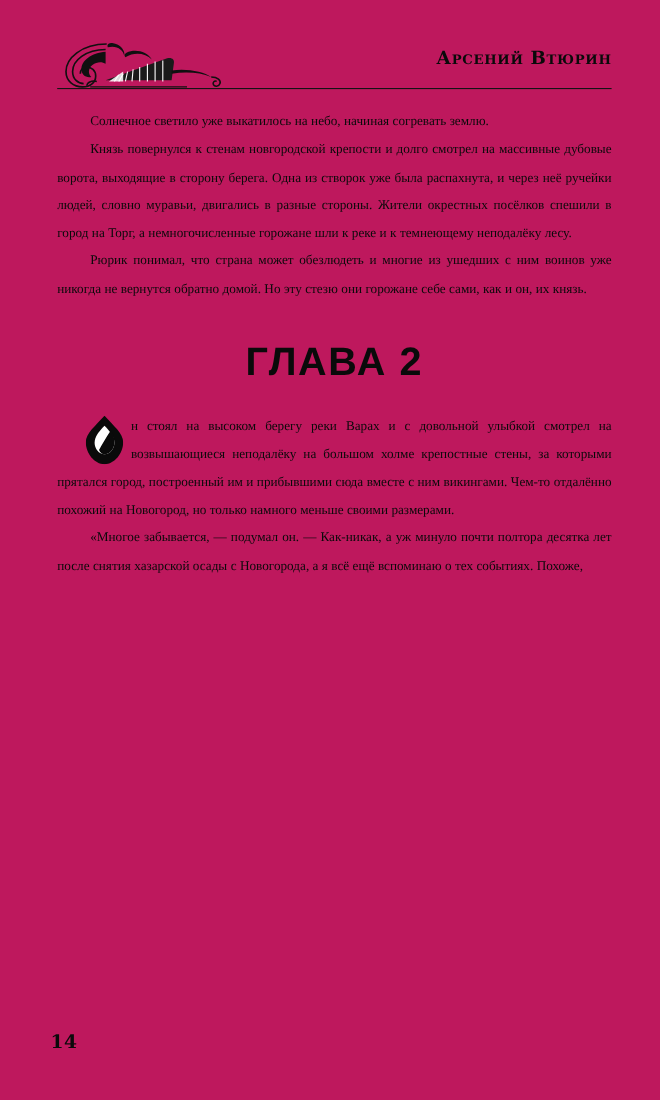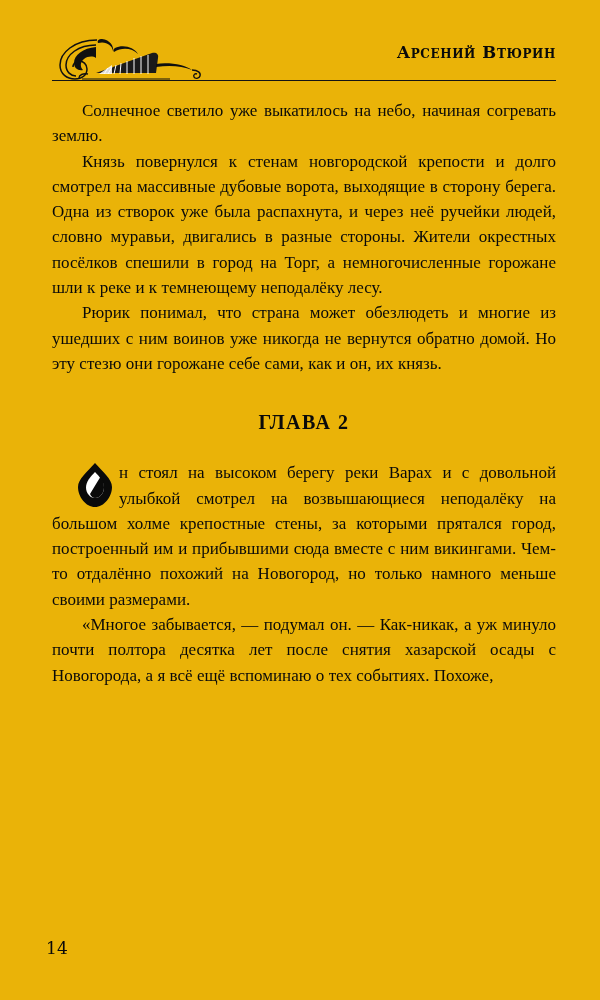--- a/index.html
+++ b/index.html
@@ -15,21 +15,21 @@
     font-family: "Liberation Serif", "DejaVu Serif", serif;
     color: #0a0a0a;
     -webkit-font-smoothing: antialiased;
   }
 
   .page {
     position: relative;
     width: 600px;
     height: 1000px;
     box-sizing: border-box;
-    background: #eab308;
+    background: #be185d;
   }
 
   
   .running-head {
     position: absolute;
     left: 52px;
     top: 34px;
     width: 504px;
     height: 50px;
   }
@@ -68,36 +68,36 @@
   
   .textblock {
     position: absolute;
     left: 52px;
     top: 98px;
     width: 504px;
   }
 
   p.para {
     margin: 0;
-    font-size: 17px;
+    font-size: 12px;
     line-height: 25.3px;
     text-align: justify;
     text-indent: 30px;
     hyphens: manual;
     word-spacing: 0.1px;
   }
 
   
   .chapter-heading {
     margin: 0;
     padding: 0;
     text-align: center;
-    font-family: Liberation Serif, serif;
+    font-family: Liberation Sans, sans-serif;
     font-weight: 700;
-    font-size: 20px;
+    font-size: 36px;
     letter-spacing: 1.5px;
     font-variant: small-caps;
     line-height: 1;
     padding-top: 36px;
     padding-bottom: 28px;
     color: #0a0a0a;
   }
 
   
   p.dropcap-para {
@@ -116,21 +116,21 @@
     width: 34px;
     height: 44px;
   }
 
   
   .folio {
     position: absolute;
     left: 46px;
     bottom: 42px;
     font-family: "DejaVu Serif", "Liberation Serif", serif;
-    font-weight: 400;
+    font-weight: 700;
     font-size: 17px;
     color: #0a0a0a;
     letter-spacing: 0.3px;
   }
 </style>
 </head>
 <body>
 
 <div class="page">
 

